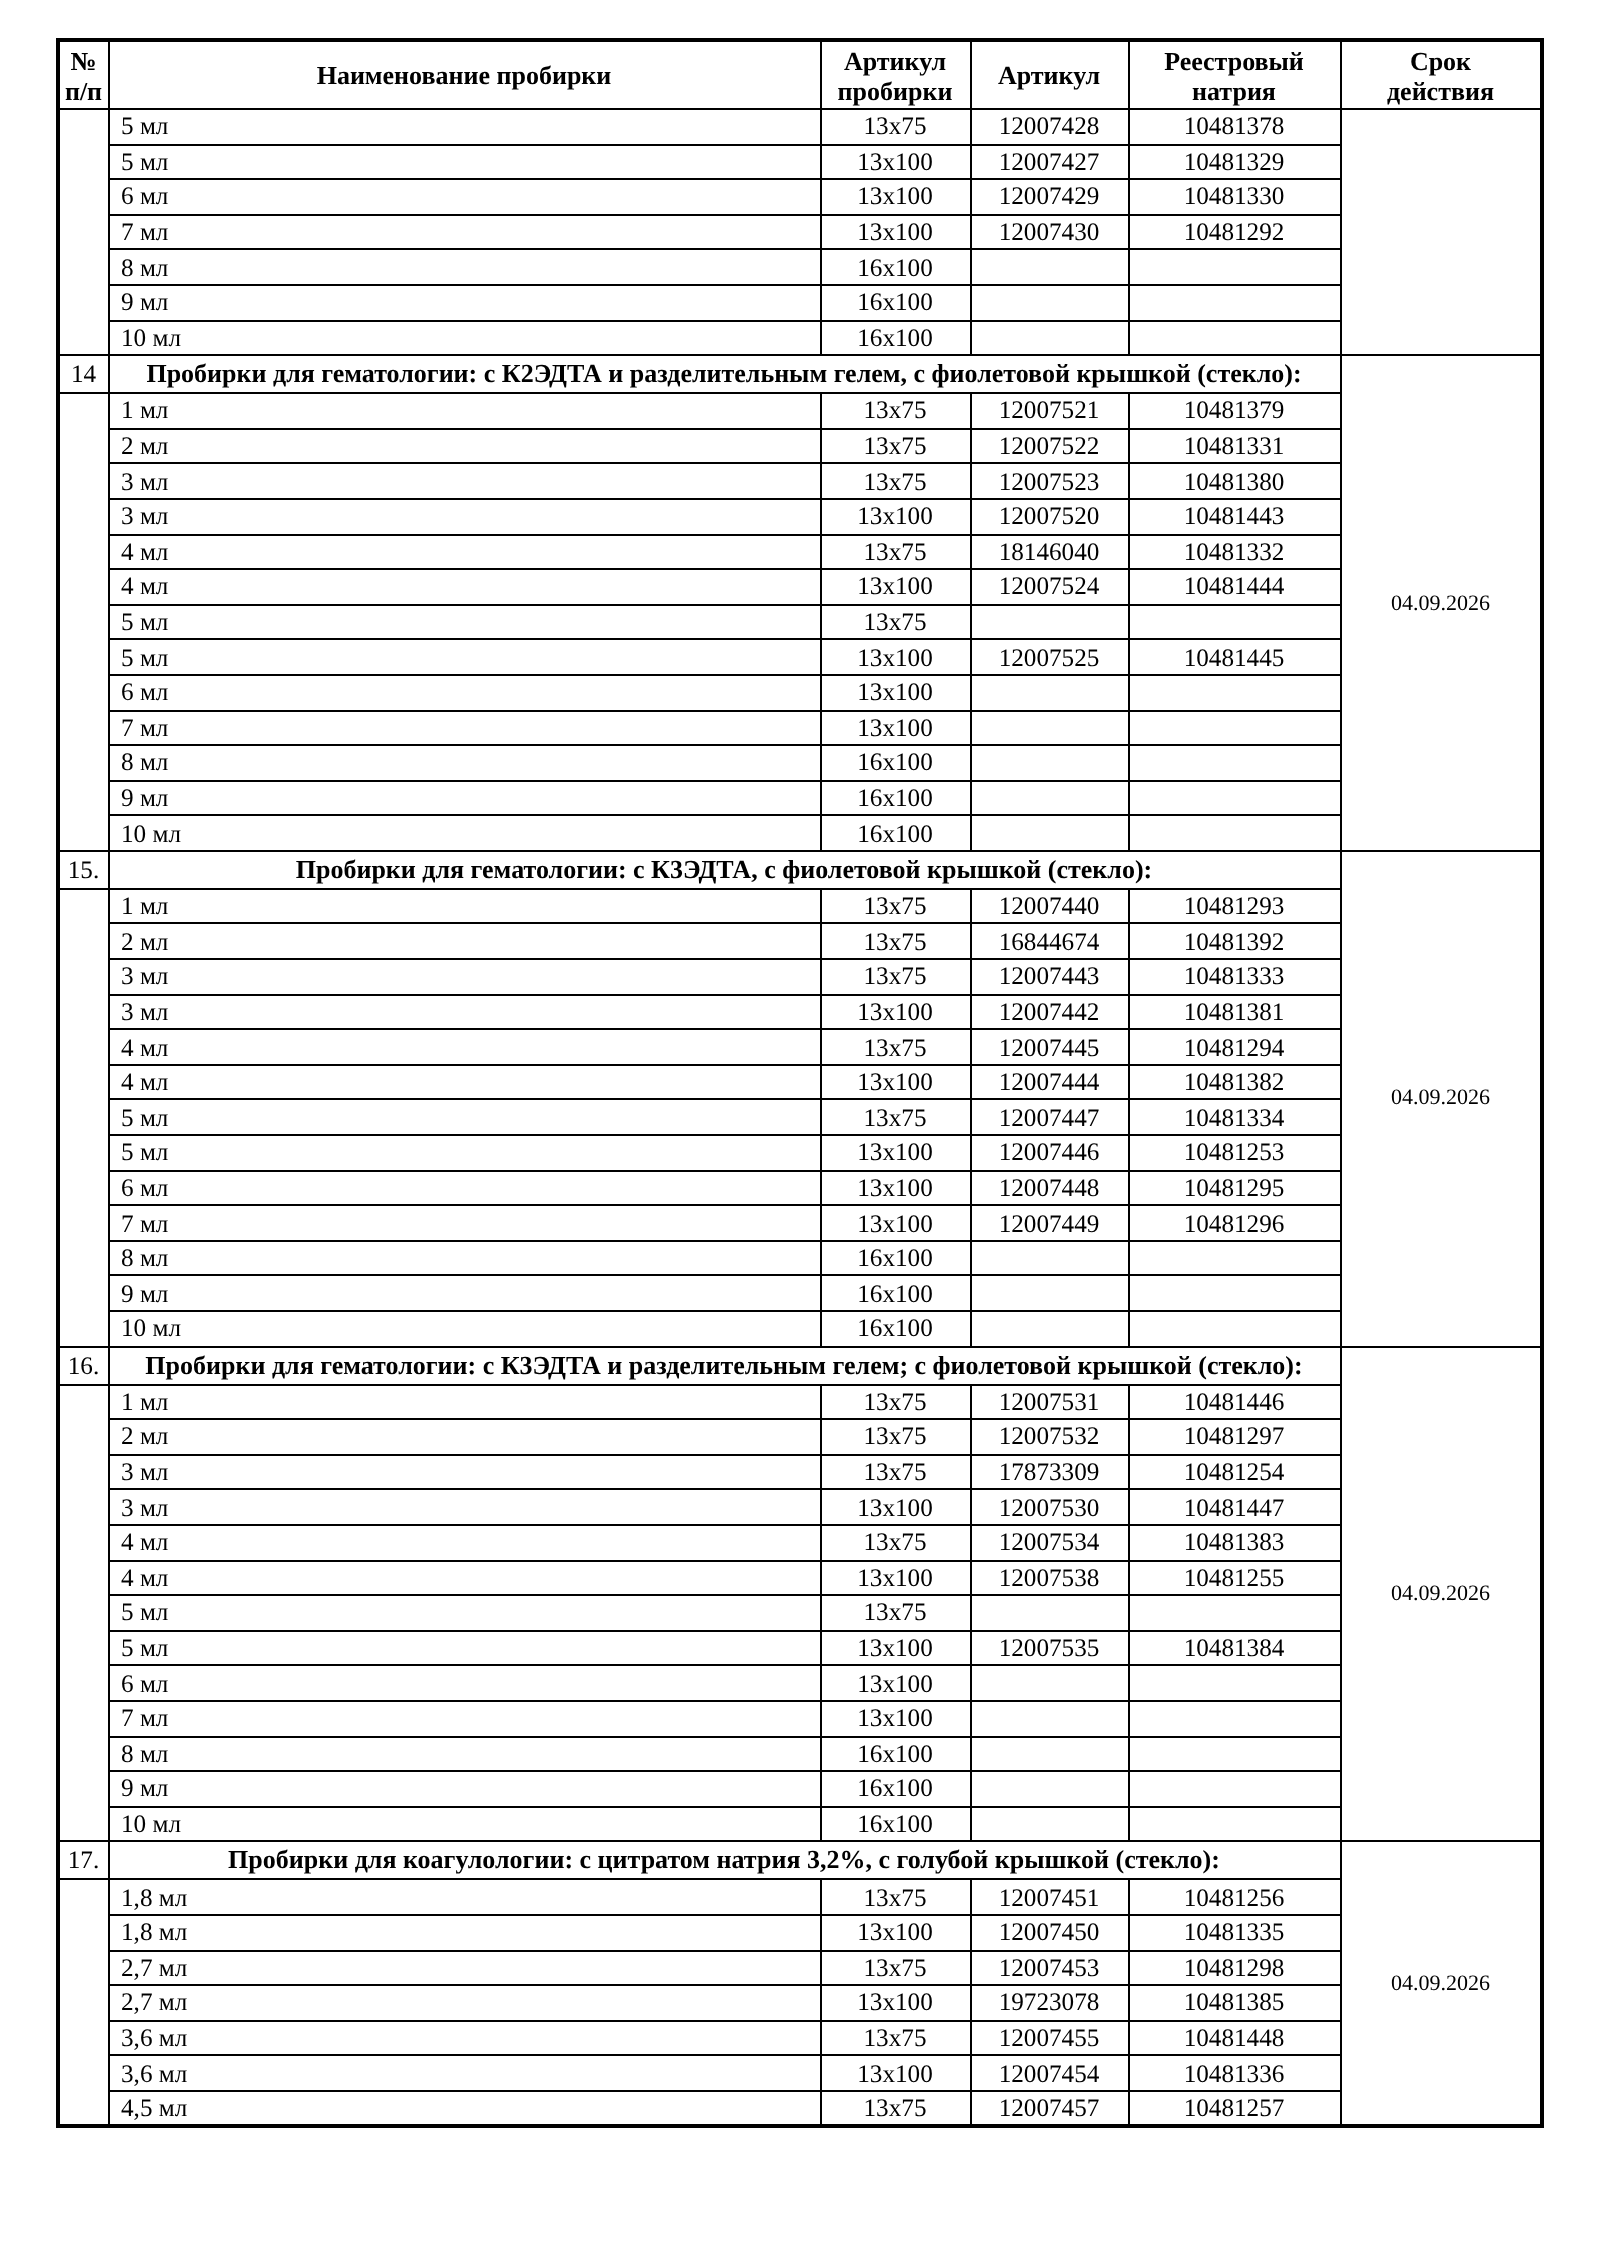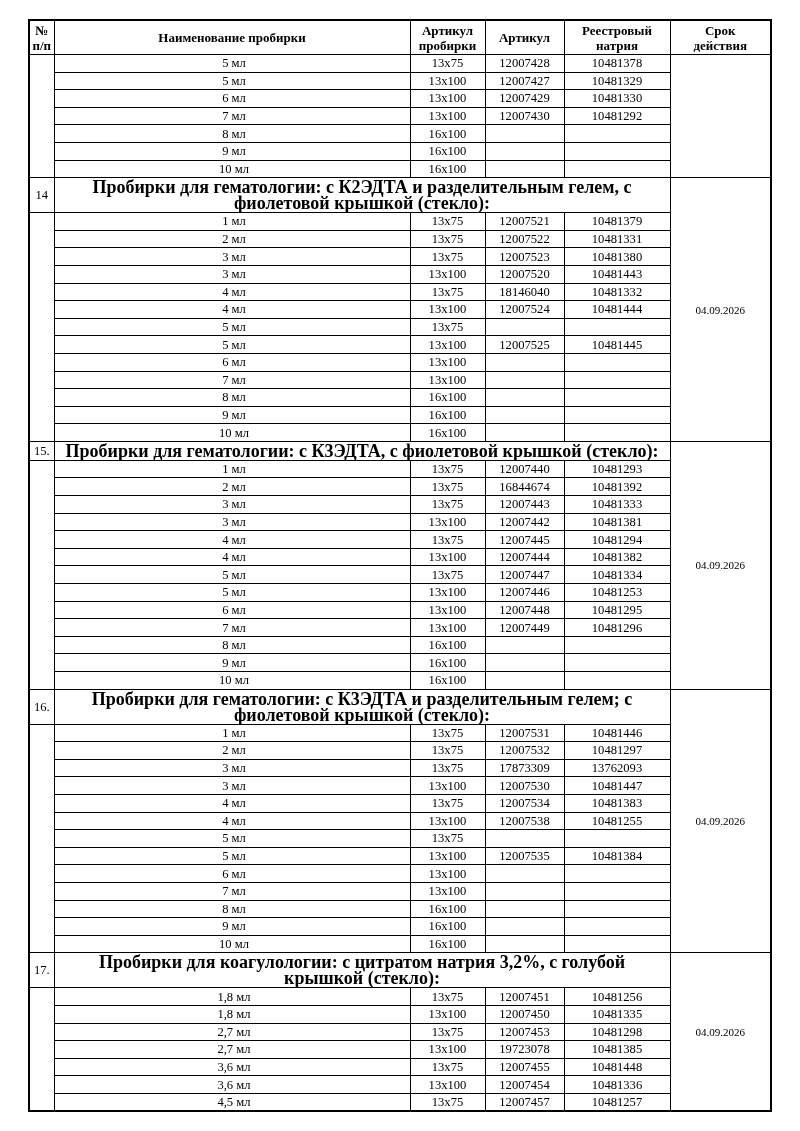--- a/index.html
+++ b/index.html
@@ -33,26 +33,26 @@
   }
   .doc-table td {
     font-size: 12.6px;
     line-height: 14px;
     height: 16.6px;
     padding: 0 2px;
     text-align: center;
     white-space: nowrap;
   }
   .doc-table td.name-cell {
-    text-align: center;
+    text-align: left;
     padding-left: 6px;
   }
   .doc-table td.title-cell {
     font-weight: bold;
-    font-size: 18px;
+    font-size: 13px;
     line-height: 16px;
     padding: 1px 4px;
     text-align: center;
     white-space: normal;
     height: auto;
   }
   .doc-table td.num-cell { padding: 0; }
   .doc-table td.validity { font-size: 11px; }
 </style>
 </head>
@@ -310,21 +310,21 @@
         <tr>
           <td class="name-cell">2 мл</td>
           <td>13x75</td>
           <td>12007532</td>
           <td>10481297</td>
         </tr>
         <tr>
           <td class="name-cell">3 мл</td>
           <td>13x75</td>
           <td>17873309</td>
-          <td>13762093</td>
+          <td>10481254</td>
         </tr>
         <tr>
           <td class="name-cell">3 мл</td>
           <td>13x100</td>
           <td>12007530</td>
           <td>10481447</td>
         </tr>
         <tr>
           <td class="name-cell">4 мл</td>
           <td>13x75</td>

